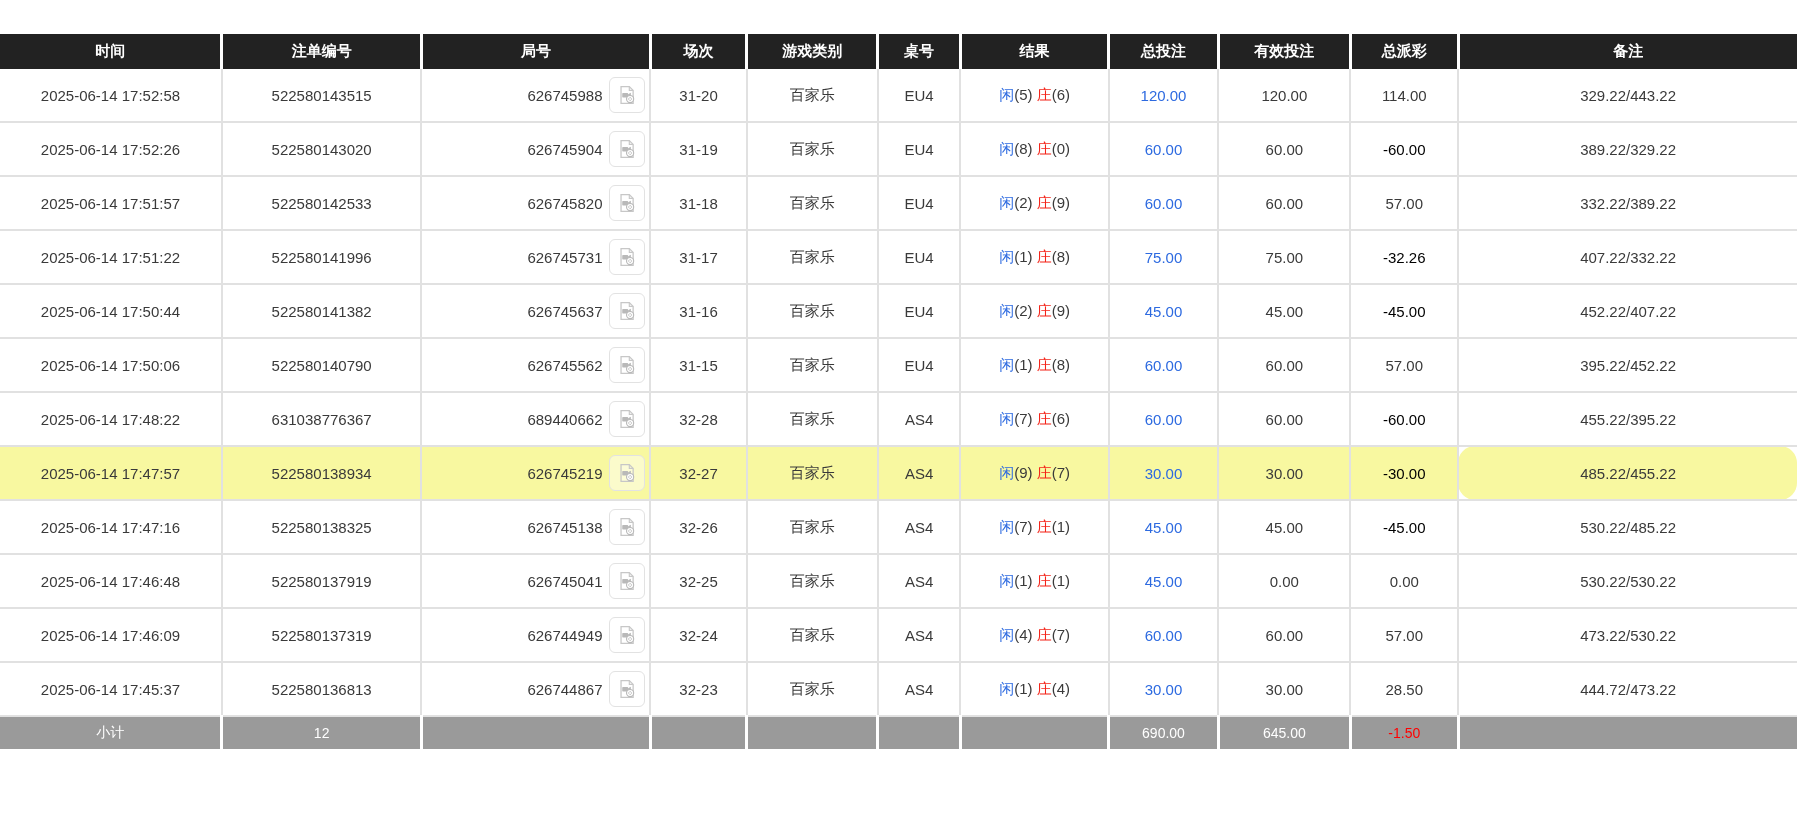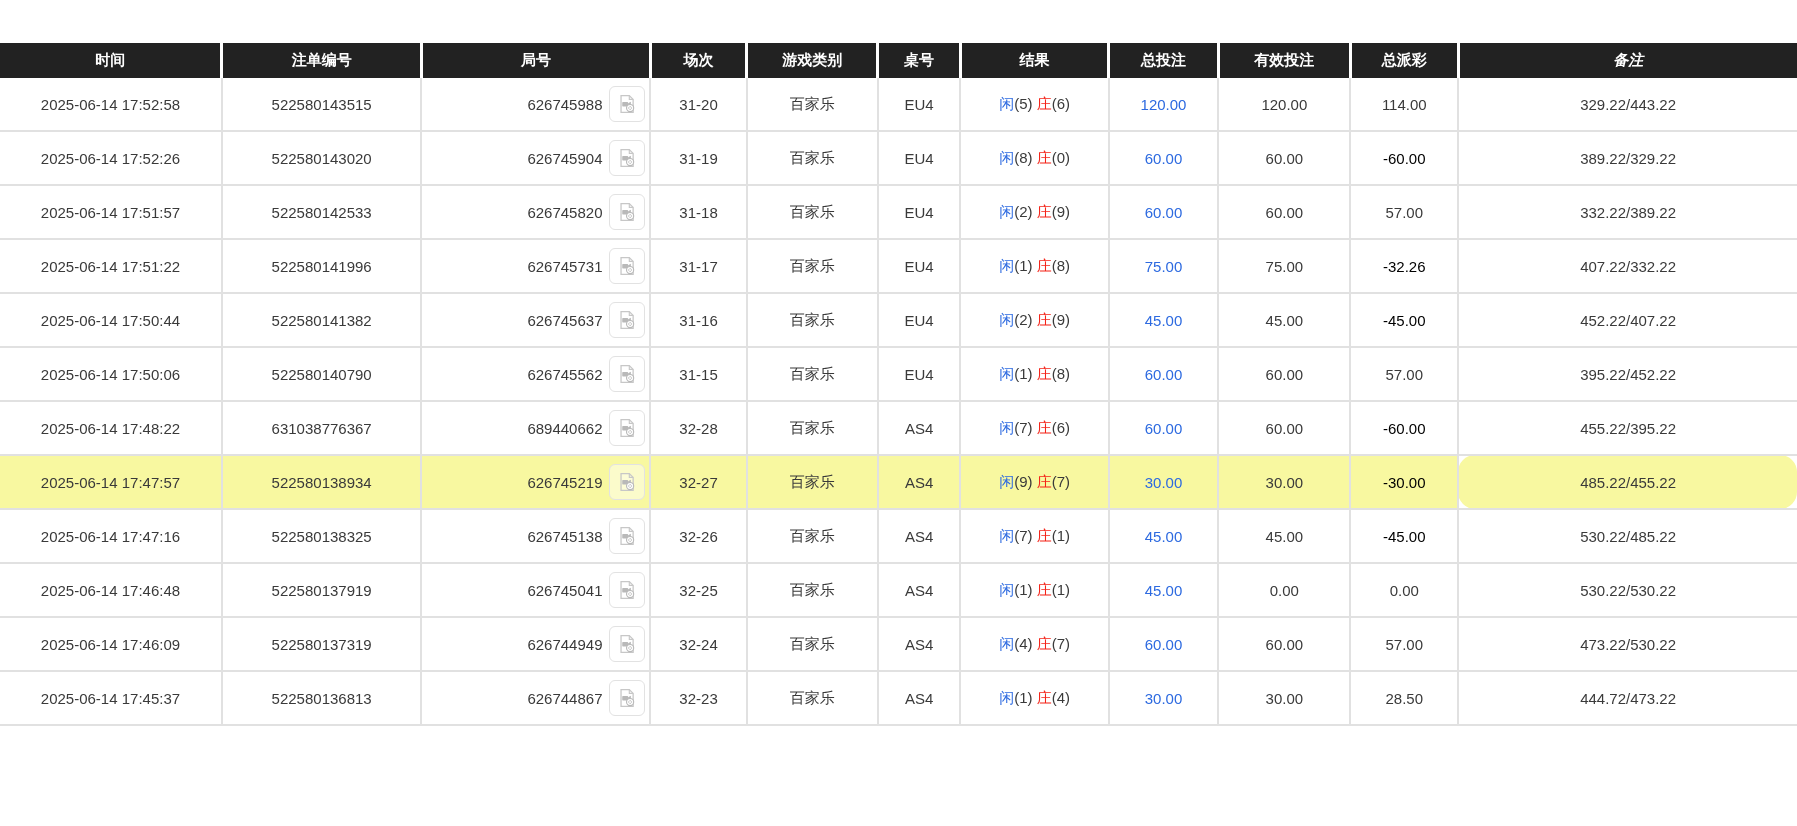--- a/index.html
+++ b/index.html
@@ -1,38 +1,38 @@
 <!DOCTYPE html>
 <html><head>
 <meta charset="utf-8">
 <style>
   html,body{margin:0;padding:0;background:#ffffff;}
   body{
     width:1797px;height:826px;overflow:hidden;
     font-family:"Liberation Sans","DejaVu Sans",sans-serif;
     -webkit-font-smoothing:antialiased;
   }
-  .table-wrap{padding-top:43px;}
+  .table-wrap{padding-top:22px;margin-top:12px;}
   table{
     width:100%;
     border-collapse:collapse;
     table-layout:fixed;
   }
   
   thead th{
     background:#222222;
     color:#ffffff;
     font-weight:bold;
     font-size:15px;
     height:35px;
     padding:0;
     text-align:center;
     border-right:3px solid #ffffff;
   }
-  thead th:last-child{border-right:none;font-style:italic;}
+  thead th:last-child{border-right:none;}
   
   tbody td{
     background:#ffffff;
     height:52px;
     padding:0 4px;
     text-align:center;
     vertical-align:middle;
     font-size:15px;
     color:#3a3a3a;
     border-bottom:2px solid #e1e1e1;
@@ -467,15 +467,28 @@
           <td>百家乐</td>
           <td>AS4</td>
           <td><span class="lbl-player">闲</span><span>(1) </span><span class="lbl-banker">庄</span><span>(4)</span></td>
           <td><span class="blue-link">30.00</span></td>
           <td>30.00</td>
           <td>28.50</td>
           <td>444.72/473.22</td>
         </tr>
       </tbody>
     <tfoot id="foot-rows">
+        <tr>
+          <td>小计</td>
+          <td>12</td>
+          <td></td>
+          <td></td>
+          <td></td>
+          <td></td>
+          <td></td>
+          <td>690.00</td>
+          <td>645.00</td>
+          <td class="neg">-1.50</td>
+          <td></td>
+        </tr>
       </tfoot>
   </table>
 </div>
 
 </body></html>

